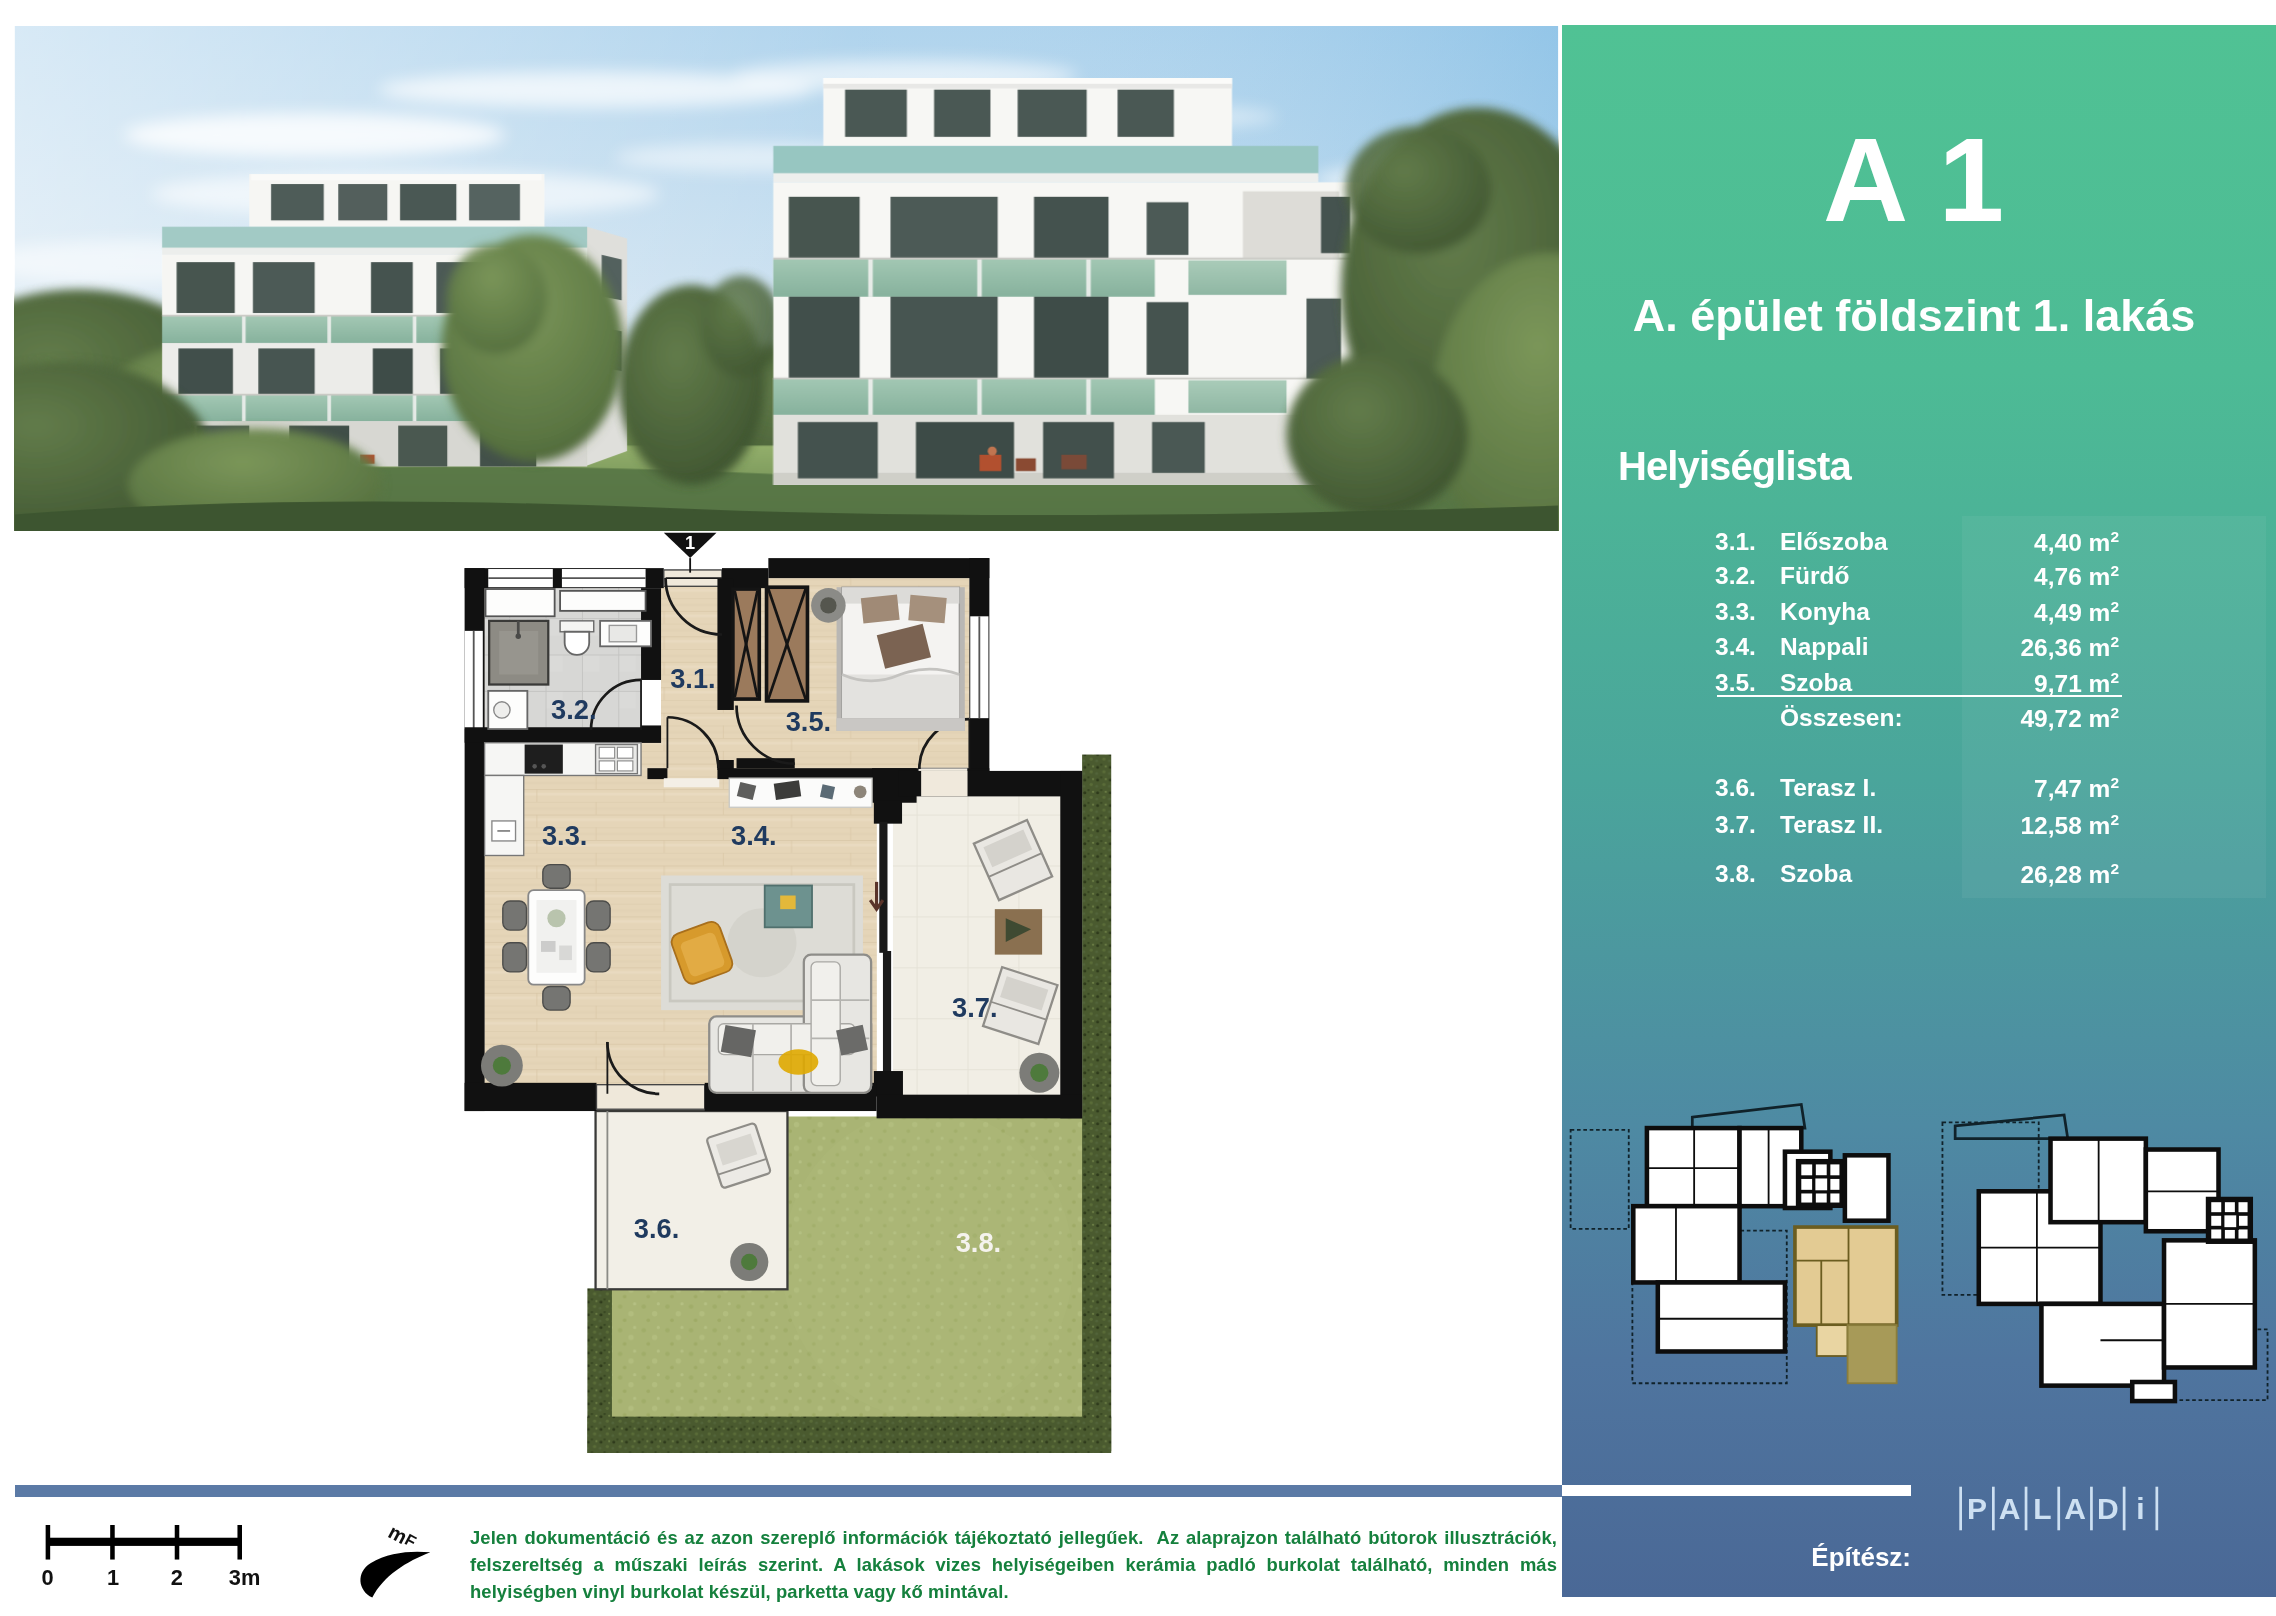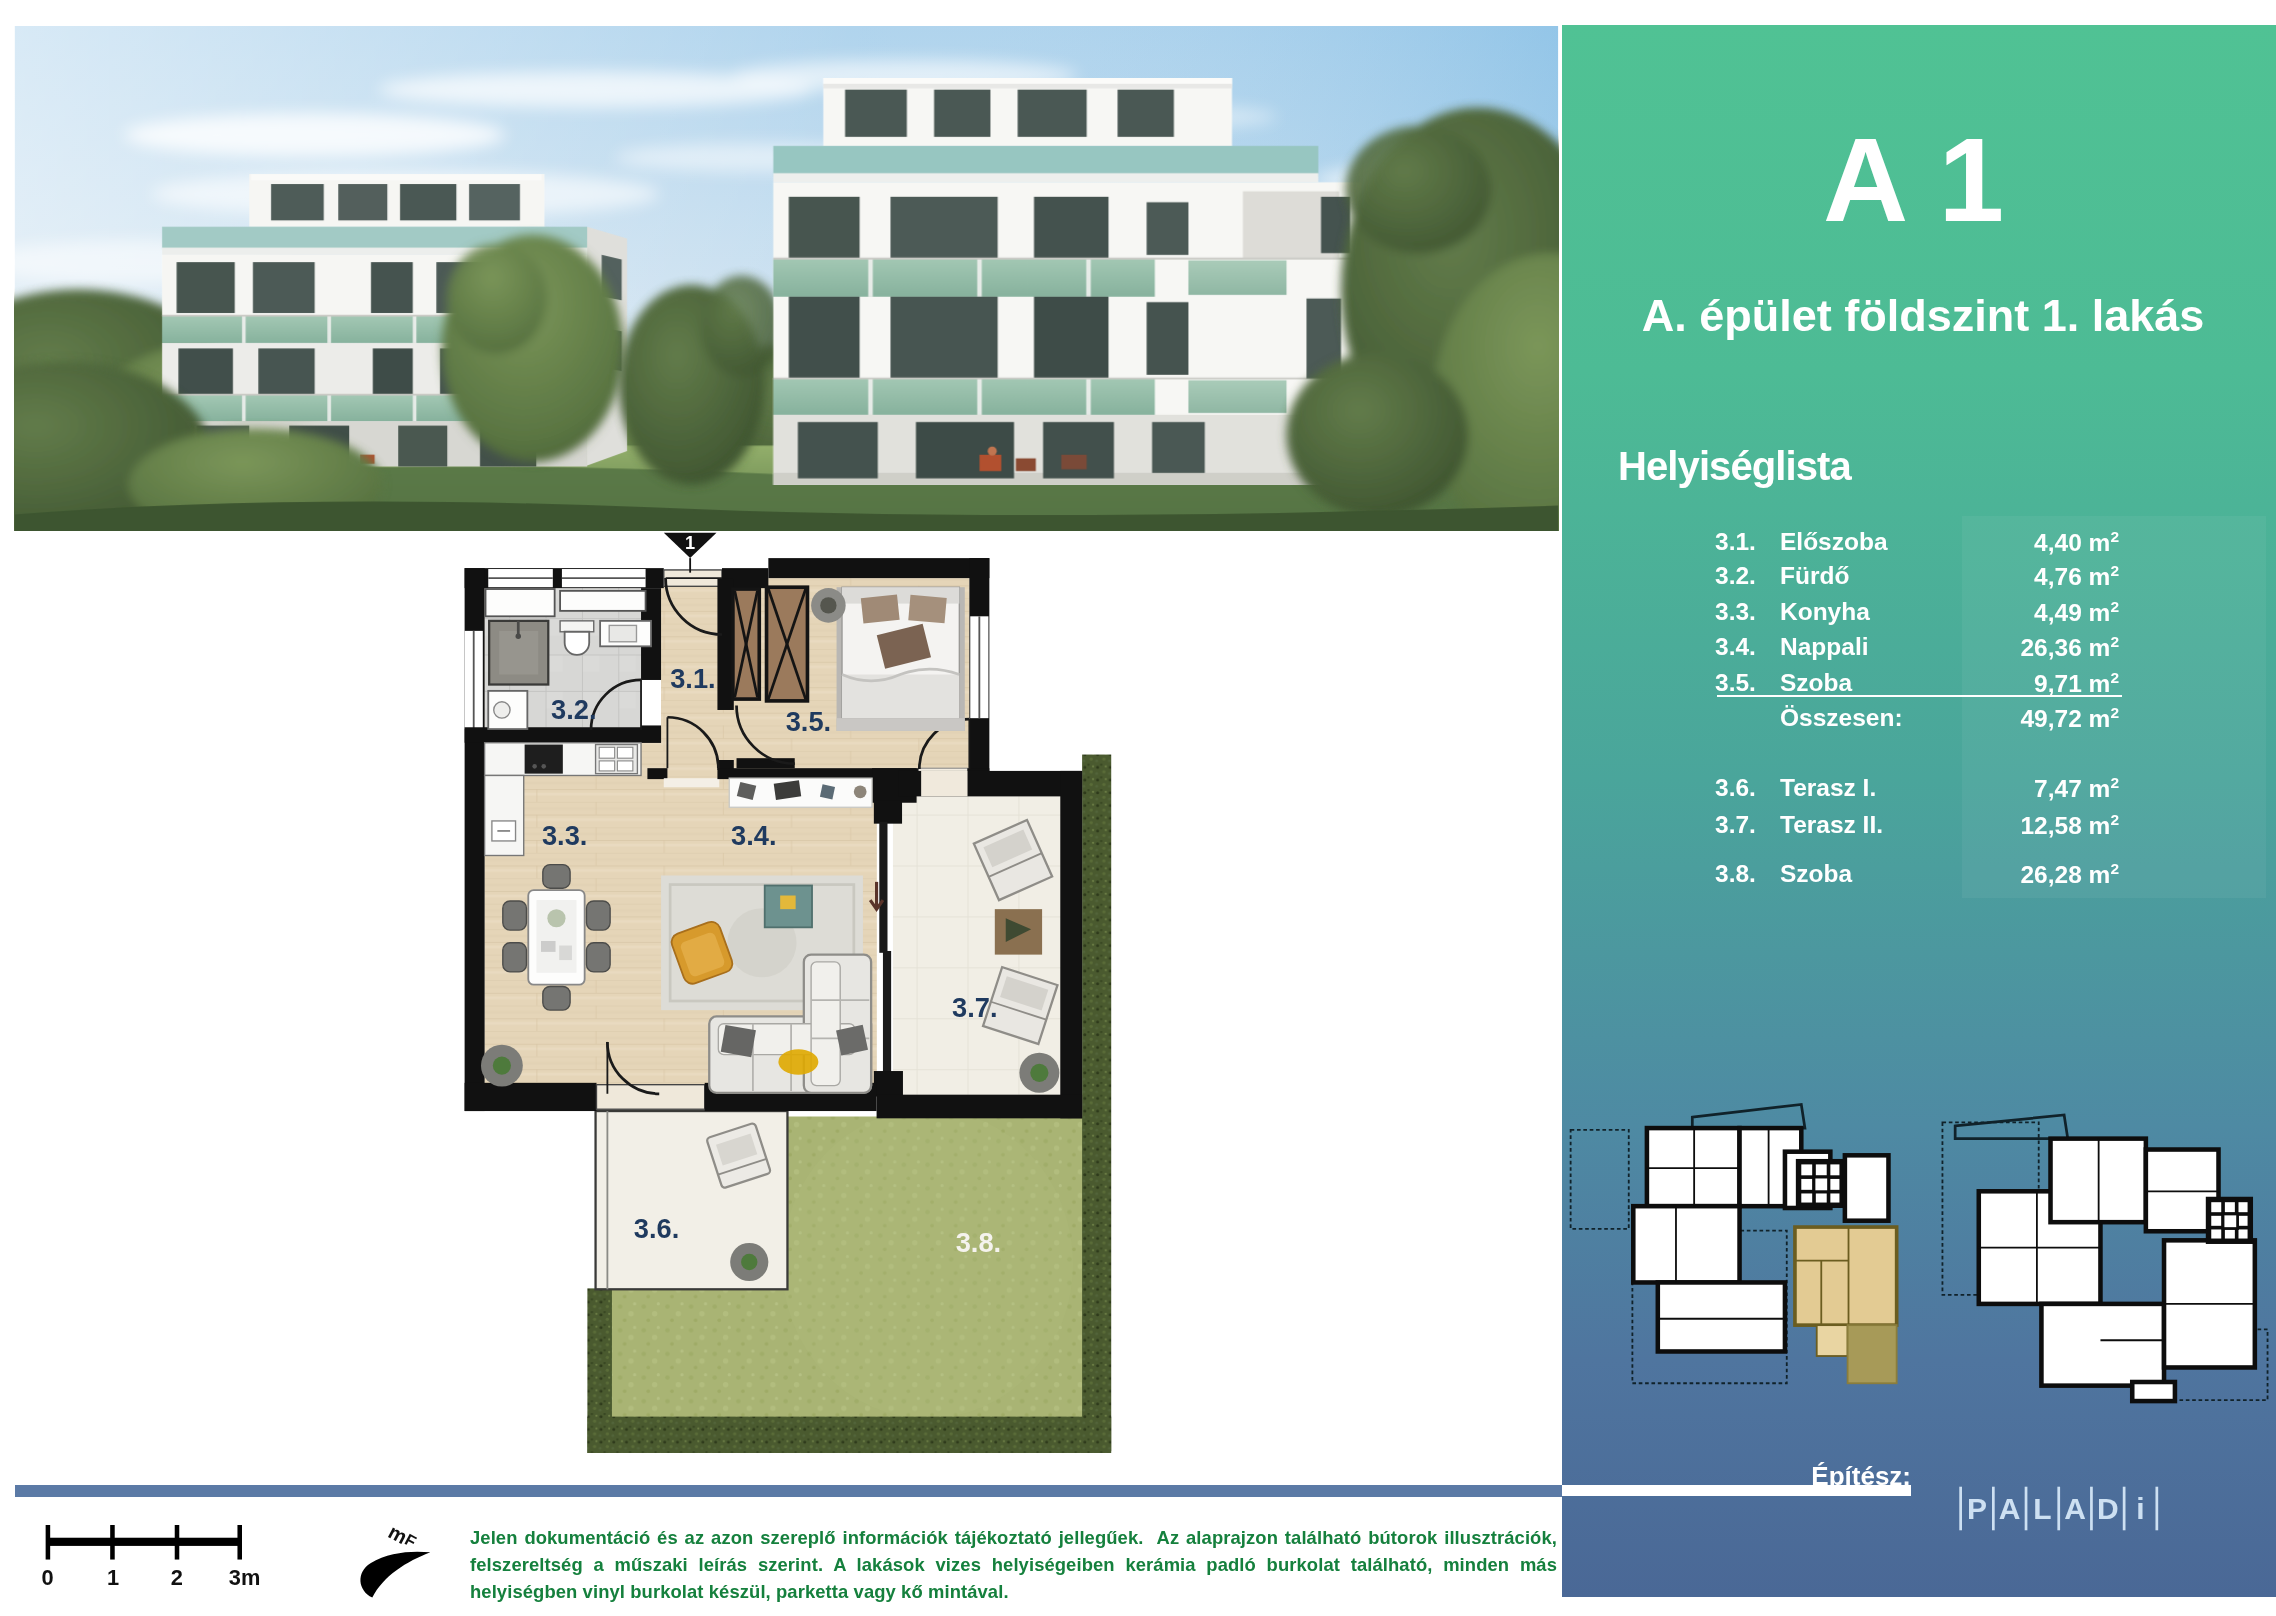--- a/index.html
+++ b/index.html
@@ -641,21 +641,21 @@
 
 <div class="abs" style="left:470px;top:1524px;width:1087px;height:91px;text-align:justify;
 color:#15803d;font-size:18.4px;font-weight:bold;line-height:27px;letter-spacing:0.1px;">
 Jelen dokumentáció és az azon szereplő információk tájékoztató jellegűek.&nbsp; Az alaprajzon található bútorok illusztrációk, felszereltség a műszaki leírás szerint. A lakások vizes helyiségeiben kerámia padló burkolat található, minden más helyiségben vinyl burkolat készül, parketta vagy kő mintával.
 </div>
 
 <div id="panel">
 
 <div class="abs pw" style="left:0;top:87px;width:704px;text-align:center;font-size:118px;font-weight:bold;letter-spacing:0.9px;">A 1</div>
 
-<div class="abs pw" style="left:0;top:265px;width:704px;text-align:center;font-size:45px;font-weight:bold;padding-left:9px;">A. épület földszint 1. lakás</div>
+<div class="abs pw" style="left:0;top:265px;width:704px;text-align:center;font-size:45px;font-weight:bold;">A. épület földszint 1. lakás</div>
 
 <div class="abs pw" style="left:56px;top:419px;font-size:40px;font-weight:bold;letter-spacing:-0.9px;">Helyiséglista</div>
 
 <div class="abs" style="left:400px;top:491px;width:304px;height:382px;background:rgba(255,255,255,0.05);"></div>
 
 <div id="roomlist">
 
 <div class="row" style="top:503px;">
         <span class="rnum">3.1.</span>
         <span class="rname">Előszoba</span>
@@ -798,21 +798,21 @@
 <rect x="302" y="113" width="11" height="11" fill="#fff"></rect>
           <rect x="332" y="113" width="10" height="11" fill="#fff"></rect>
 <rect x="302" y="128" width="11" height="10" fill="#fff"></rect>
           <rect x="317" y="128" width="11" height="10" fill="#fff"></rect>
           <rect x="332" y="128" width="10" height="10" fill="#fff"></rect>
 <rect x="315" y="111" width="16" height="16" fill="#fff" stroke="#0d0d0d" stroke-width="3"></rect>
 </g>
 </svg>
 </div>
 
-<div class="abs pw" style="left:0;top:1436px;width:349px;text-align:right;font-size:26px;font-weight:bold;">Építész:</div>
+<div class="abs pw" style="left:0;top:1517px;width:349px;text-align:right;font-size:26px;font-weight:bold;">Építész:</div>
 
 <div class="abs" style="left:0;top:1460px;width:349px;height:11px;background:#ffffff;"></div>
 
 <div class="abs" style="left:395px;top:1456px;width:218px;height:55px;">
 <svg width="218" height="55" viewBox="0 0 240 60">
 <g stroke="#cde0f2" stroke-width="3">
 <line x1="4" y1="6" x2="4" y2="54"></line>
 <line x1="40" y1="6" x2="40" y2="54"></line>
 <line x1="76" y1="6" x2="76" y2="54"></line>
 <line x1="112" y1="6" x2="112" y2="54"></line>

